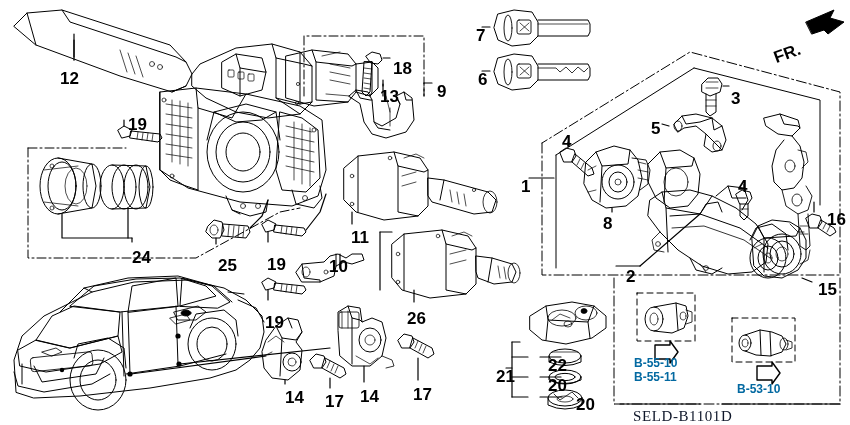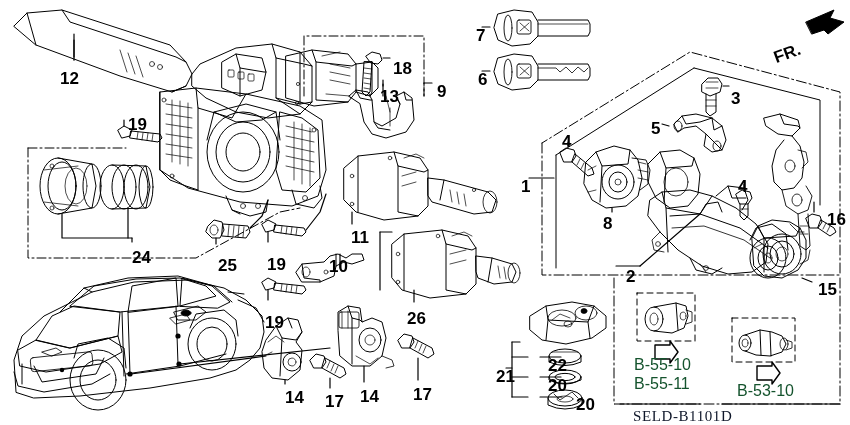--- a/index.html
+++ b/index.html
@@ -4,21 +4,21 @@
 <title>SELD-B1101D</title>
 <style>
   html,body{margin:0;padding:0;background:#fff;}
   body{width:850px;height:425px;position:relative;overflow:hidden;
        font-family:"Liberation Sans",sans-serif;color:#000;}
   #diagram{position:absolute;inset:0;width:850px;height:425px;}
   .callout{position:absolute;font-family:"Liberation Sans",sans-serif;
            font-weight:bold;font-size:17px;line-height:1;color:#000;
            white-space:nowrap;}
   .refcode{position:absolute;font-family:"Liberation Sans",sans-serif;
-           font-weight:normal;font-size:16px;line-height:1.18;color:#14532d;
+           font-weight:bold;font-size:12px;line-height:1.18;color:#0369a1;
            white-space:nowrap;}
   .frlabel{position:absolute;font-family:"Liberation Sans",sans-serif;
            font-weight:bold;font-size:17px;color:#000;
            transform:rotate(-20deg);transform-origin:left bottom;}
   .diagcode{position:absolute;font-family:"Liberation Serif",serif;
             font-size:15px;letter-spacing:.6px;color:#0f172a;white-space:nowrap;}
 </style>
 </head>
 <body>
 

